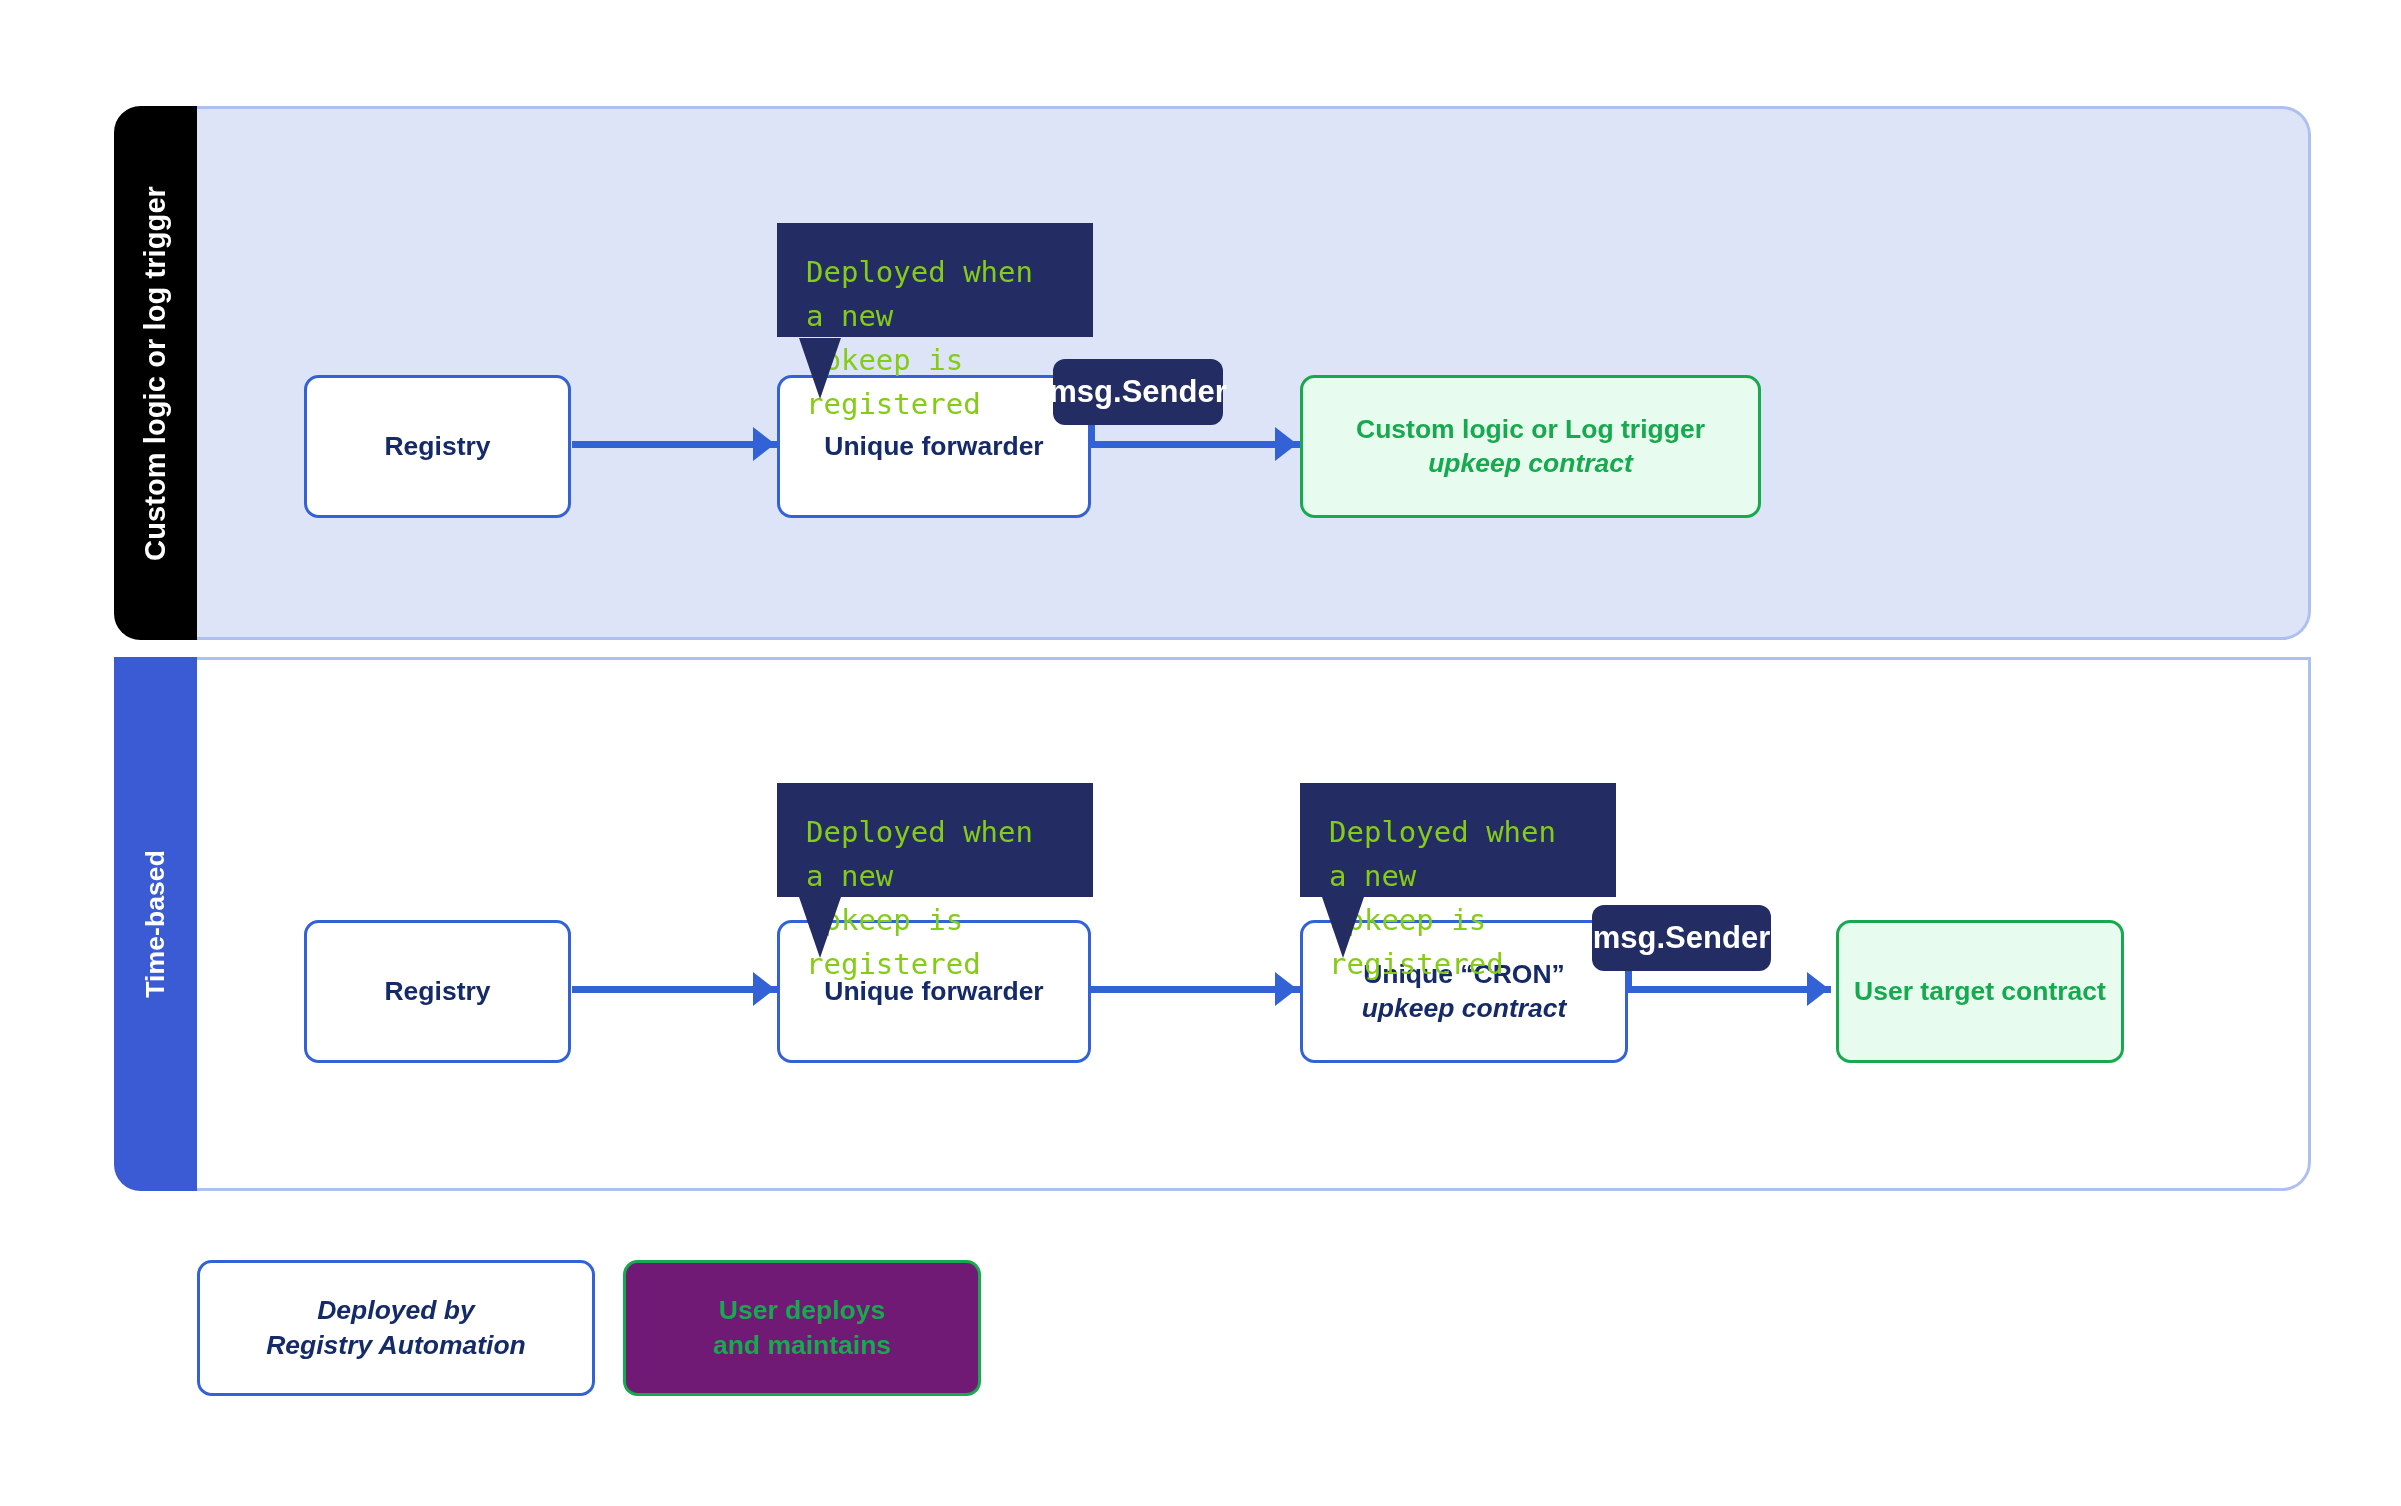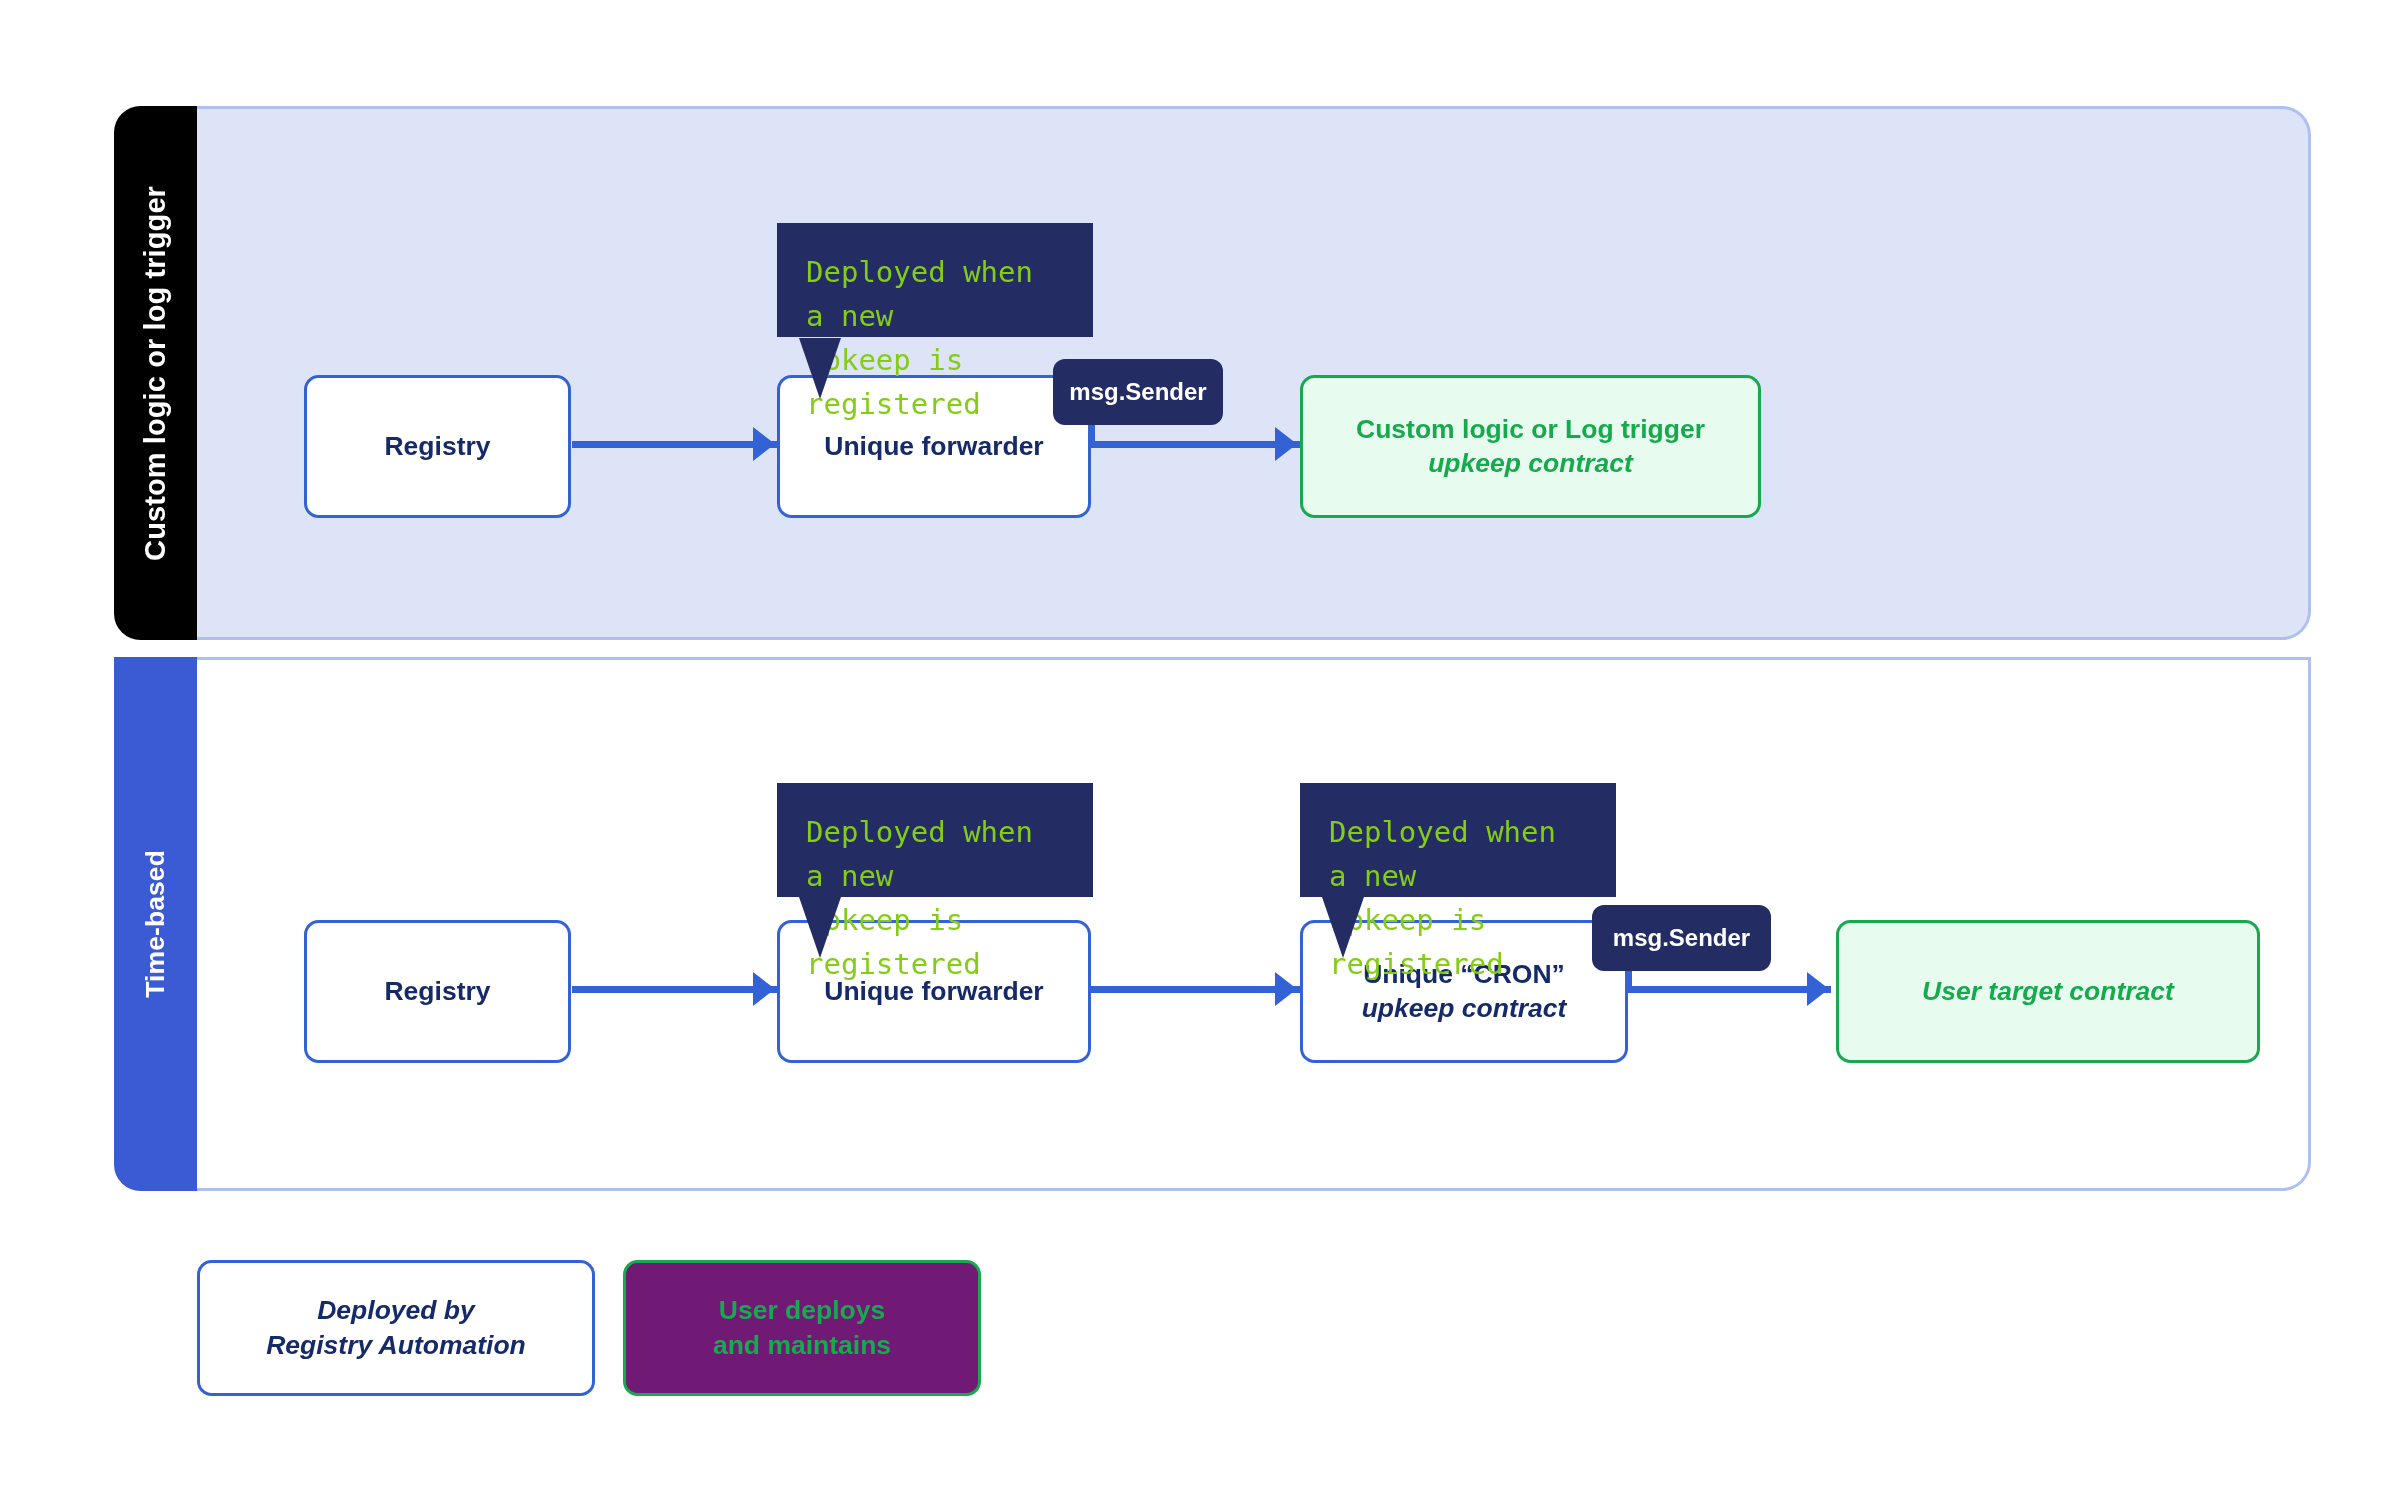--- a/index.html
+++ b/index.html
@@ -144,21 +144,21 @@
 
   
   .badge {
     position: absolute;
     background: #232c63;
     color: #ffffff;
     border-radius: 12px;
     display: flex;
     align-items: center;
     justify-content: center;
-    font-size: 24px;
+    font-size: 31px;
     font-weight: bold;
     box-sizing: border-box;
   }
 
   
   .legend-box {
     position: absolute;
     box-sizing: border-box;
     border-radius: 14.6px;
     display: flex;
@@ -245,21 +245,21 @@
 
   <div class="node node-blue" style="left:777px; top:920px; width:314px; height:143px;">
     <span class="node-line">Unique forwarder</span>
   </div>
 
   <div class="node node-blue" style="left:1300px; top:920px; width:328px; height:143px;">
     <span class="node-line">Unique “CRON”</span>
     <span class="node-line italic">upkeep contract</span>
   </div>
 
-  <div class="node node-green" style="left:1836px; top:920px; width:424px; height:143px;font-style:italic;">
+  <div class="node node-green" style="left:1836px; top:920px; width:288px; height:143px;">
     <span class="node-line">User target contract</span>
   </div>
 
   <div class="callout" style="left:777px; top:783px; width:316px; height:114px;">Deployed when a new
 upkeep is registered</div>
   <div class="callout-tail" style="left:799px; top:897px;"></div>
 
   <div class="callout" style="left:1300px; top:783px; width:316px; height:114px;">Deployed when a new
 upkeep is registered</div>
   <div class="callout-tail" style="left:1322px; top:897px;"></div>

